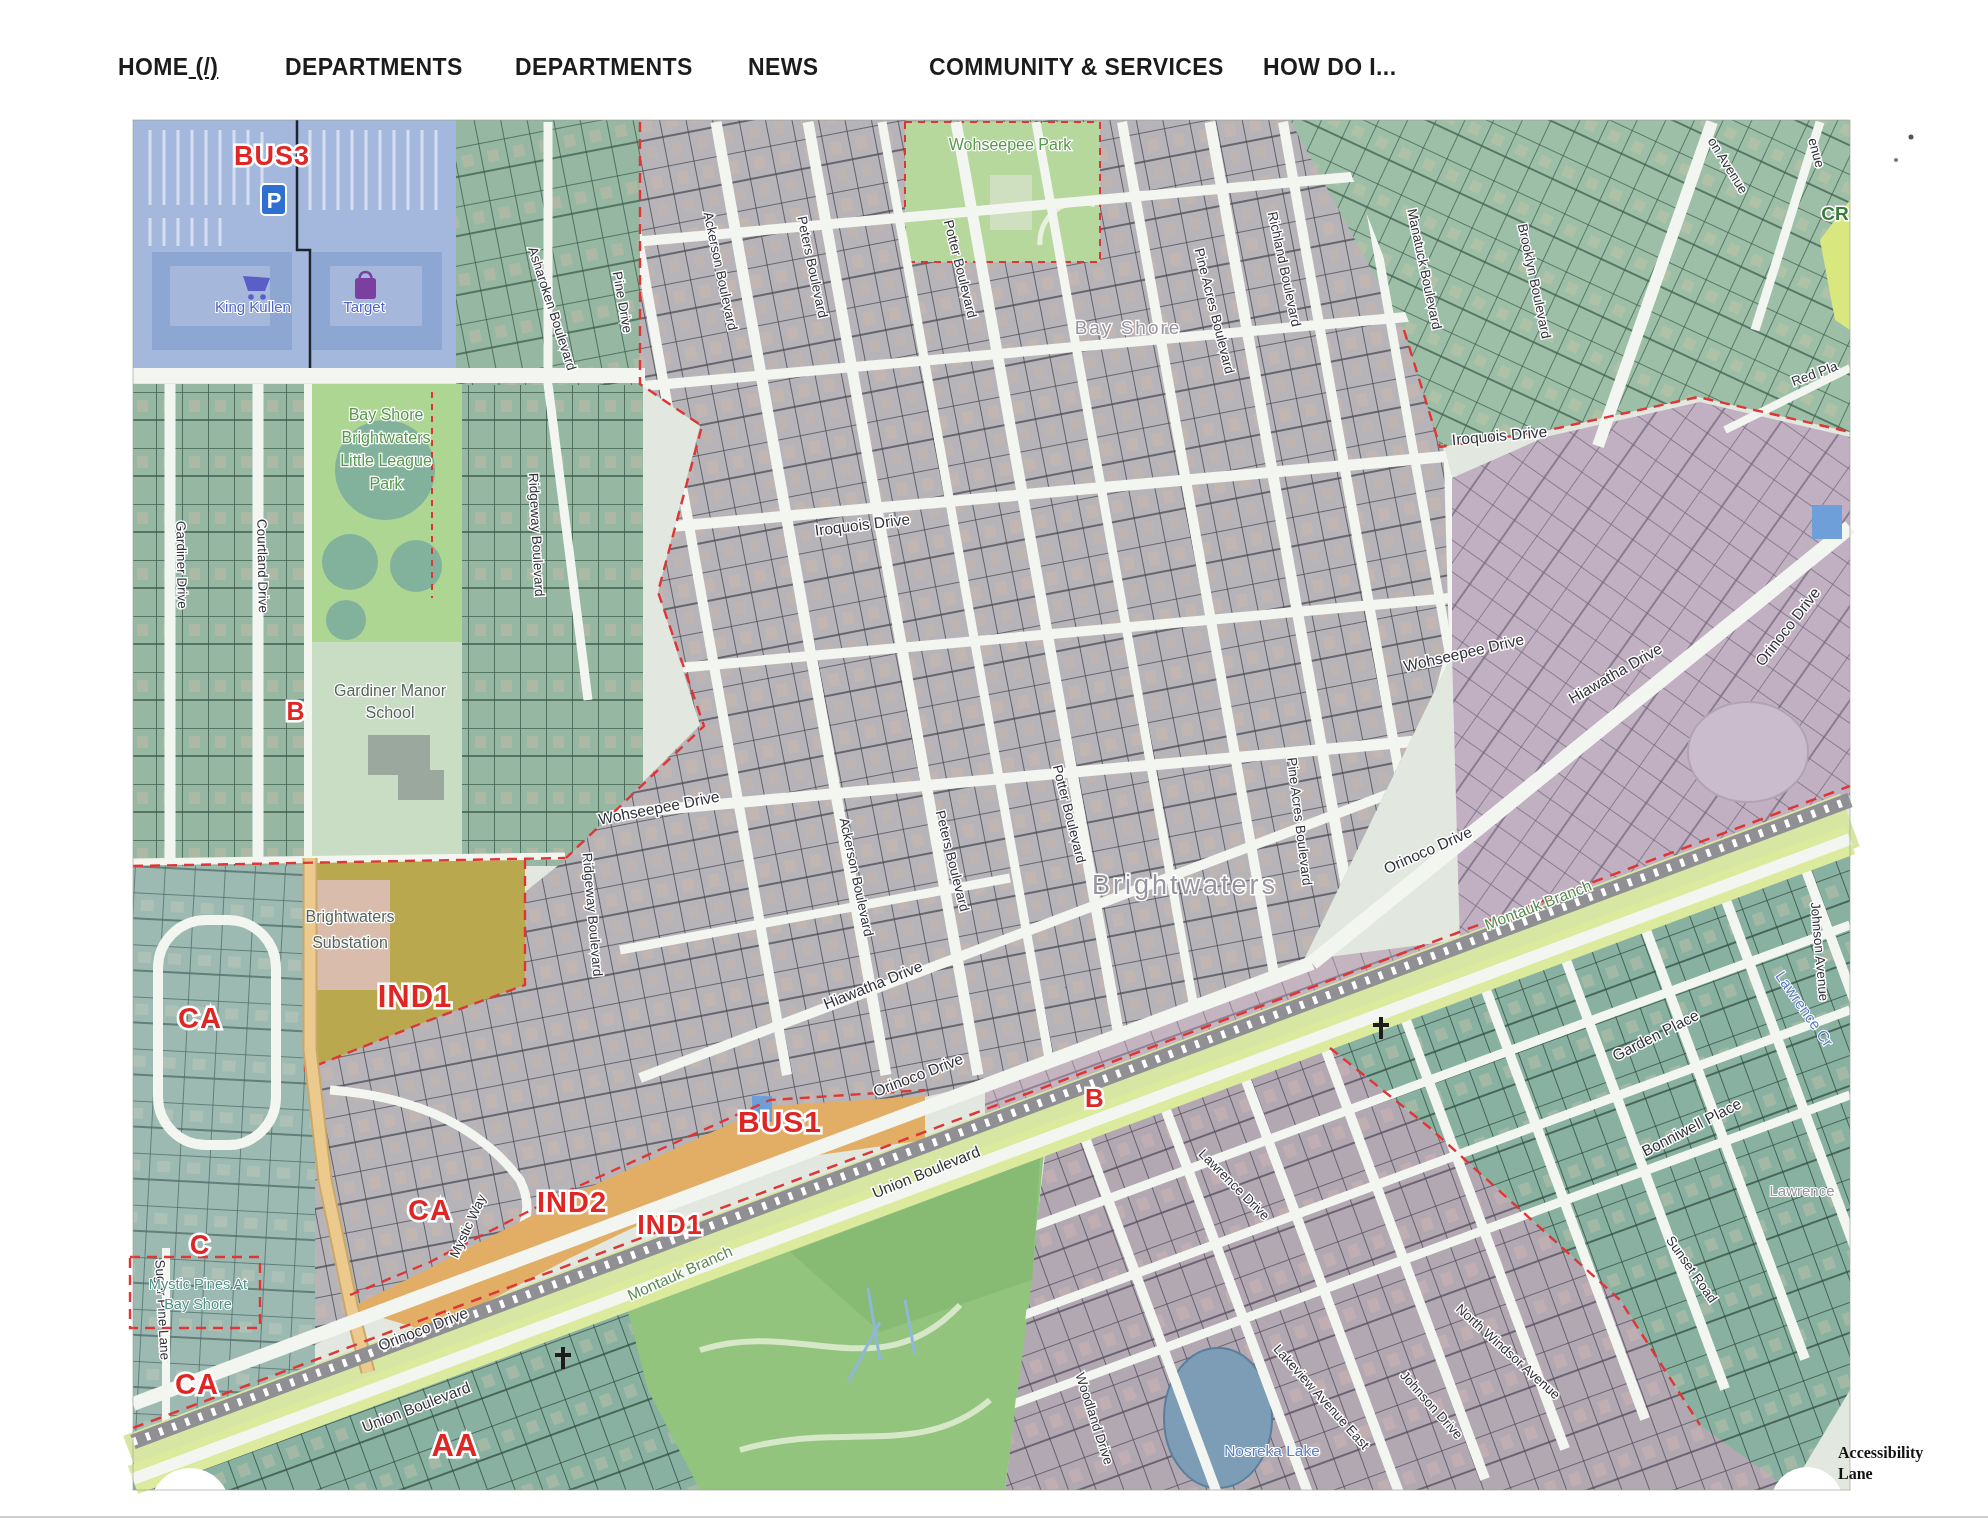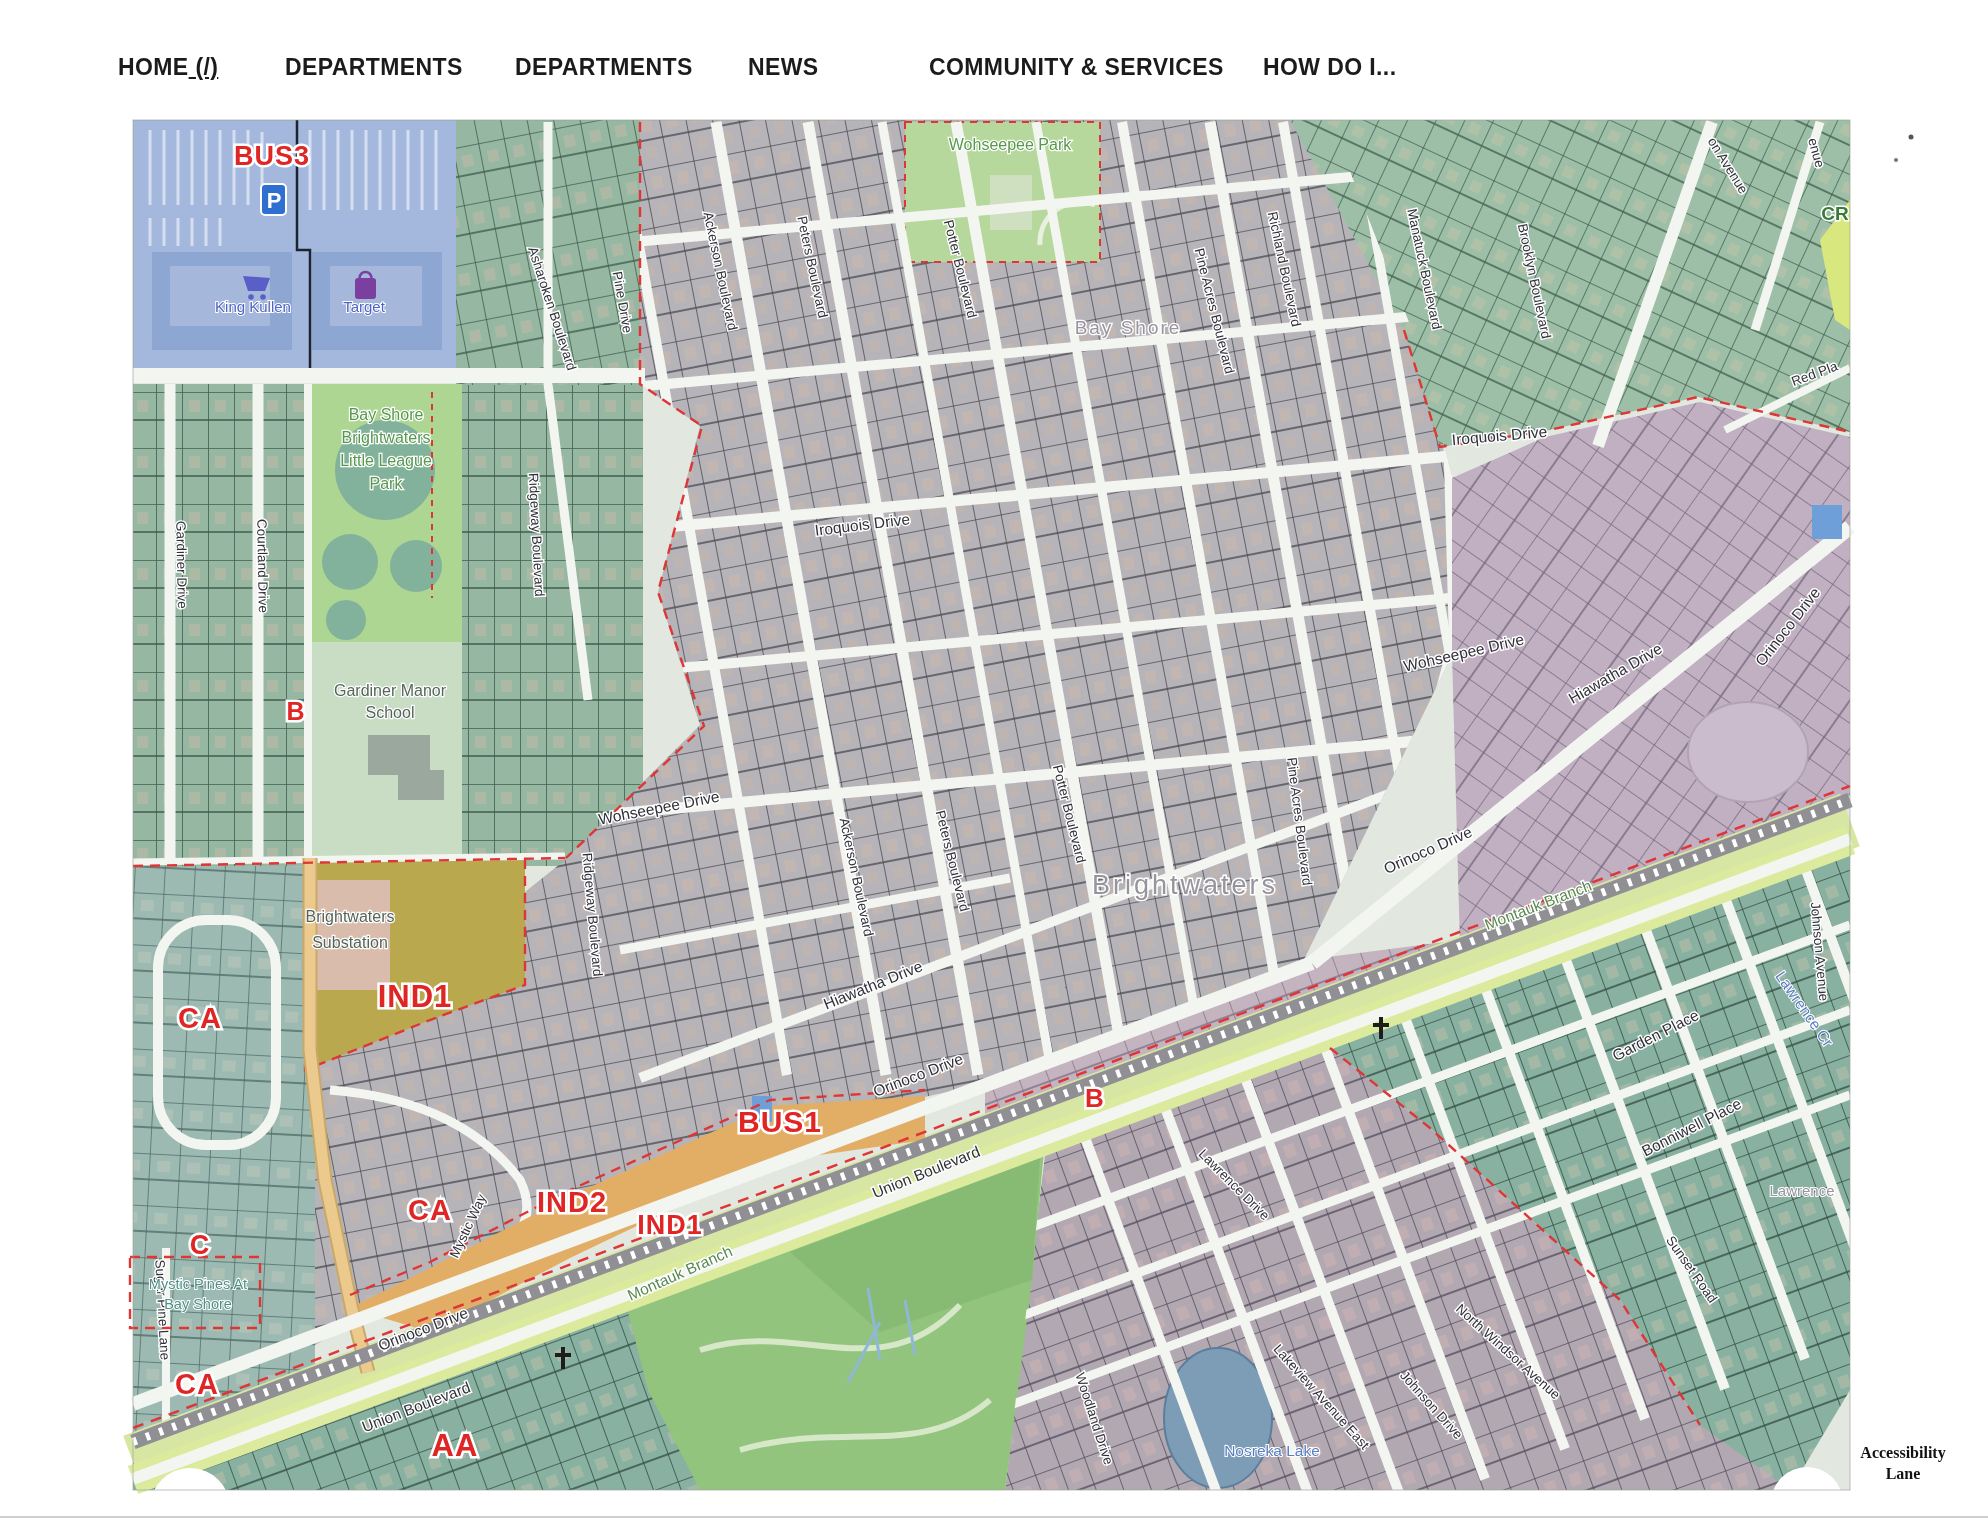--- a/index.html
+++ b/index.html
@@ -23,21 +23,21 @@
     text-anchor:middle;letter-spacing:3px;}
   .lbl-mid{font-size:19px;fill:#98949e;stroke:#fff;stroke-width:2.6px;paint-order:stroke;
     text-anchor:middle;letter-spacing:2px;}
   .lbl-graysm{font-size:15px;fill:#98949e;stroke:#fff;stroke-width:2px;paint-order:stroke;text-anchor:middle;}
   .lbl-store{font-size:15px;fill:#4f63c4;stroke:#fff;stroke-width:2px;paint-order:stroke;text-anchor:middle;}
   .lbl-water{font-size:15.5px;fill:#5a7fc0;stroke:#fff;stroke-width:2px;paint-order:stroke;text-anchor:middle;}
   .lbl-teal{font-size:14.5px;fill:#4f8f86;stroke:#fff;stroke-width:2px;paint-order:stroke;text-anchor:middle;}
   .lbl-cr{font-size:19px;font-weight:bold;fill:#3a7a3a;stroke:#fff;stroke-width:3px;paint-order:stroke;text-anchor:middle;}
   .picon{font-size:22px;font-weight:bold;fill:#ffffff;text-anchor:middle;}
   
-  .access{position:absolute;left:1838px;top:1443px;width:130px;text-align:center;
+  .access{position:absolute;left:1838px;top:1443px;width:130px;text-align:left;
     font-family:"Liberation Serif",serif;font-weight:bold;font-size:16px;color:#111;line-height:1.3;cursor:pointer;}
   .page-line{position:absolute;left:0;top:1516px;width:1988px;height:2px;background:#cfcfcf;}
 </style>
 </head>
 <body>
 
 <div class="stage">
 
   <div class="nav">
     <div class="nav-item" style="left:118px"><span>HOME</span><span class="nav-home-suffix"> (/)</span></div>

